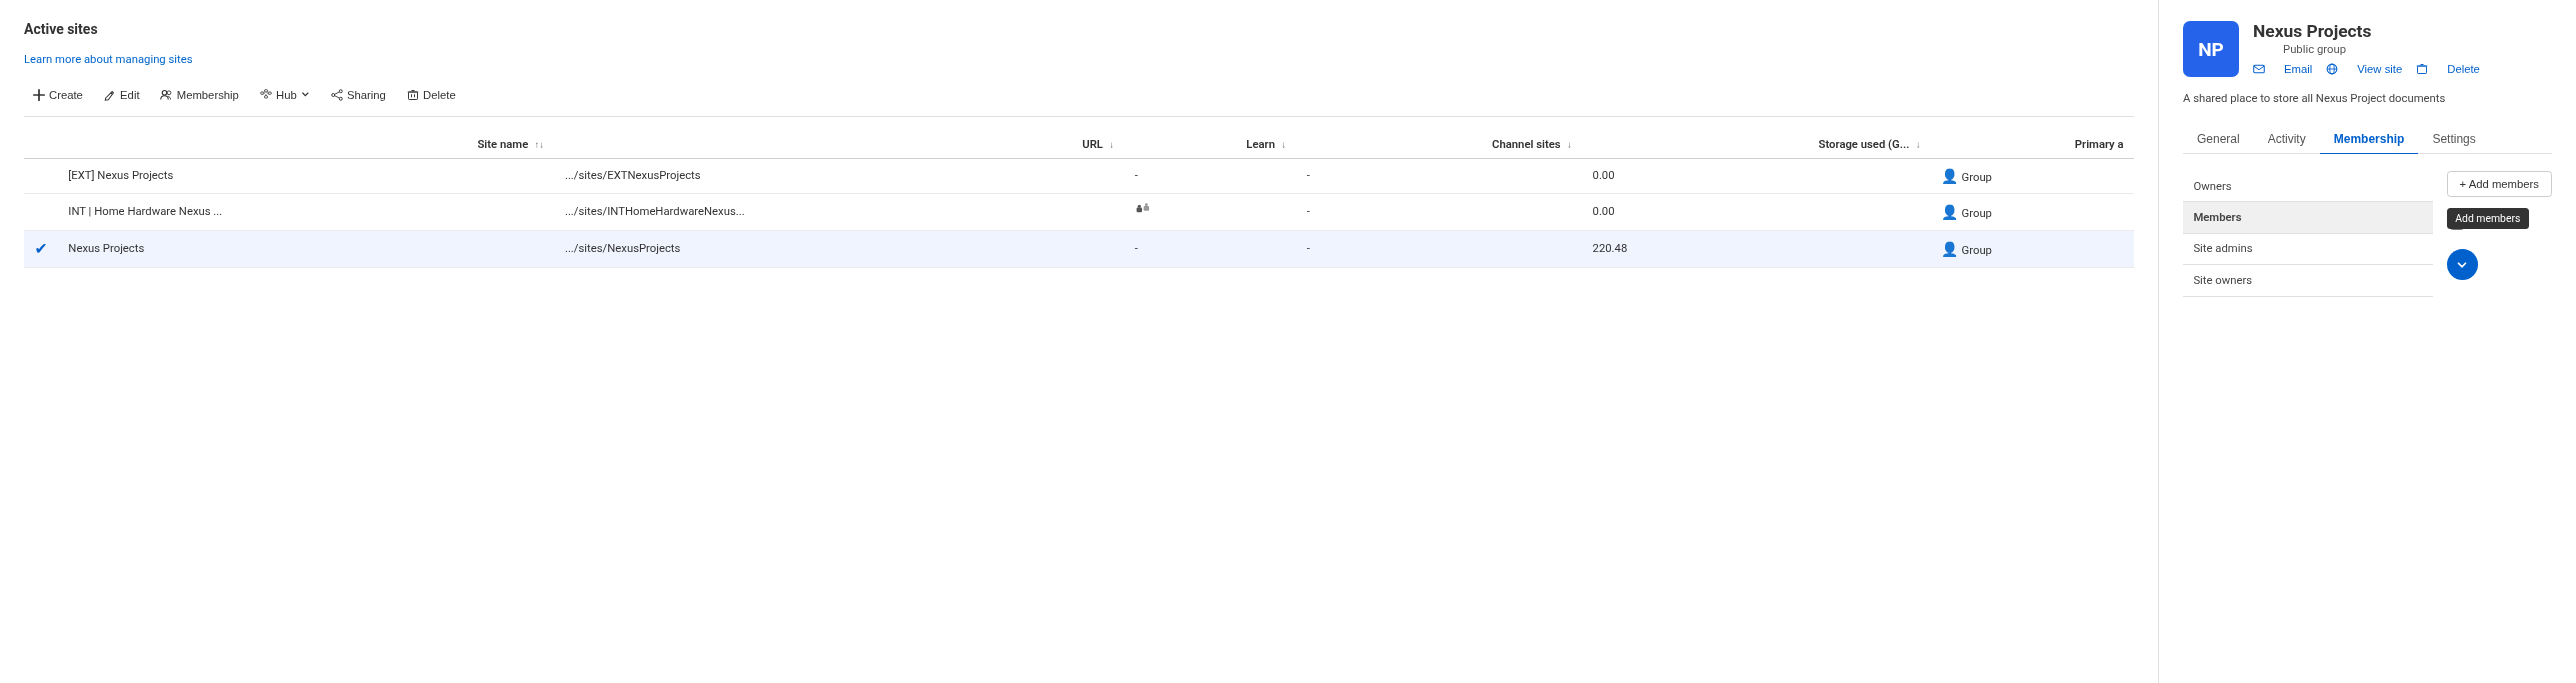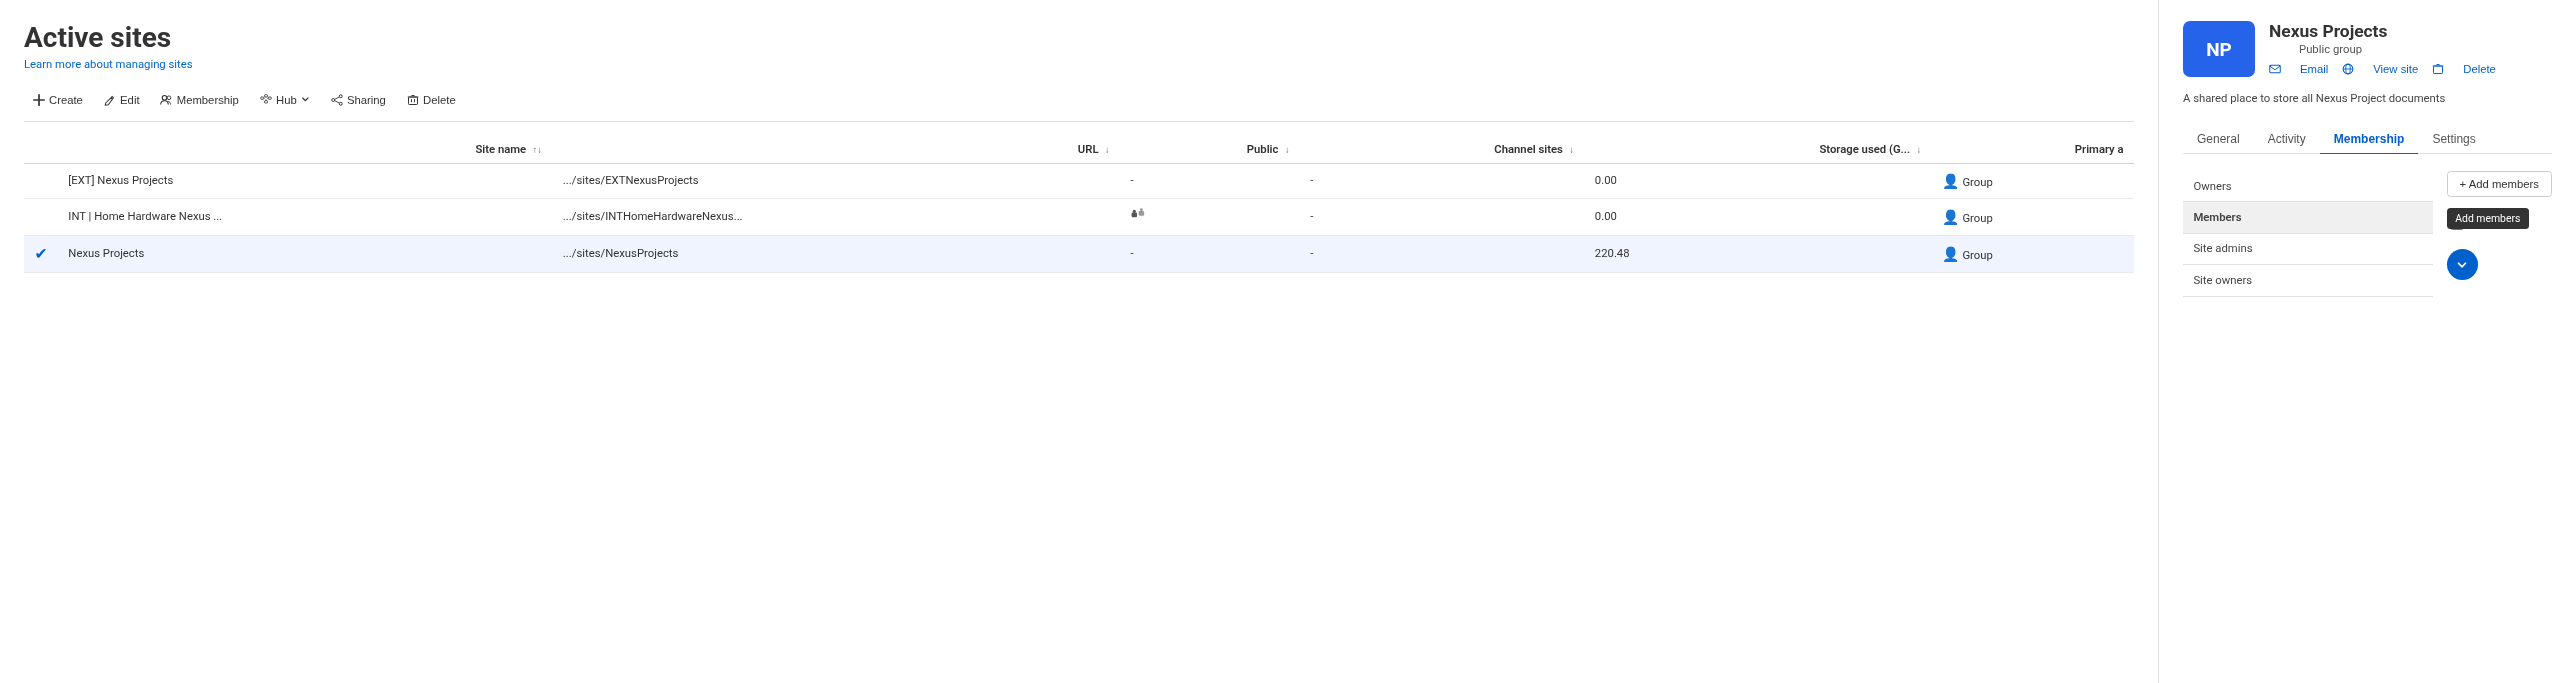--- a/index.html
+++ b/index.html
@@ -1,41 +1,41 @@
 <!DOCTYPE html>
 <html style="font-size:14px"><head>
   <meta charset="utf-8">
   <style>
     * { box-sizing: border-box; margin: 0; padding: 0; }
     body { font-family: -apple-system, BlinkMacSystemFont, 'Segoe UI', Roboto, sans-serif; font-size: 12px; color: #333; background: #fff; display: flex; height: 684px; overflow: hidden; }
 
     .left-panel { flex: 1; padding: 21px 24px; overflow: hidden; border-right: 0.9px solid #e0e0e0; }
 
-    .page-title { font-size: 28px; font-weight: 700; margin-bottom: 3px; }
+    .page-title { font-size: 14px; font-weight: 700; margin-bottom: 15px; }
     .page-desc { font-size: 11.3px; color: #444; margin-bottom: 1.7px; }
     .page-link { font-size: 11.3px; color: #0066cc; text-decoration: none; cursor: pointer; }
 
     .toolbar { display: flex; align-items: center; gap: 3.5px; margin: 17.4px 0 14px 0; border-bottom: 0.9px solid #e0e0e0; padding-bottom: 10.4px; }
     .toolbar-btn { display: flex; align-items: center; gap: 4.3px; padding: 5.2px 8.7px; border: none; background: none; cursor: pointer; font-size: 11.3px; color: #333; border-radius: 3.5px; }
     .toolbar-btn svg { flex-shrink: 0; }
 
     .table-wrapper { overflow-x: auto; }
     table { width: 100%; border-collapse: collapse; }
     thead th { text-align: right; font-size: 11.3px; font-weight: 600; color: #333; padding: 7px 10.4px; border-bottom: 0.9px solid #d0d0d0; white-space: nowrap; cursor: pointer; }
     thead th .sort-icon { margin-left: 3.5px; color: #666; font-size: 9.6px; }
     tbody td { padding: 8.7px 10.4px; font-size: 11.3px; color: #333; border-bottom: 0.9px solid #ebebeb; white-space: nowrap; }
     tbody tr.selected { background: #f0f4ff; }
     .check-cell { width: 31px; }
     .check-icon { color: #0060cc; font-size: 15.7px; }
     .person-icon { color: #666; font-size: 14px; }
 
     .right-panel { width: 417px; flex-shrink: 0; padding: 21px 24px; overflow-y: auto; }
 
     .org-header { display: flex; align-items: flex-start; gap: 14px; margin-bottom: 14px; }
-    .org-avatar { width: 72px; height: 56px; background: #2563eb; border-radius: 7px; display: flex; align-items: center; justify-content: center; color: white; font-size: 19px; font-weight: 700; flex-shrink: 0; }
+    .org-avatar { width: 56px; height: 56px; background: #2563eb; border-radius: 7px; display: flex; align-items: center; justify-content: center; color: white; font-size: 19px; font-weight: 700; flex-shrink: 0; }
     .org-info { flex: 1; }
     .org-name { font-size: 17.4px; font-weight: 700; margin-bottom: 1.7px; }
     .org-type { font-size: 11.3px; color: #555; margin-bottom: 7px; margin-left: 30px; }
     .org-actions { display: flex; align-items: center; gap: 14px; }
     .org-action-btn { display: flex; align-items: center; gap: 19px; font-size: 11.3px; color: #0060cc; background: none; border: none; cursor: pointer; }
 
     .org-desc { font-size: 11.3px; color: #444; margin-bottom: 17.4px; line-height: 1.5; }
 
     .panel-tabs { display: flex; gap: 0; border-bottom: 1.7px solid #e0e0e0; margin-bottom: 17.4px; }
     .panel-tab { padding: 7px 14px; font-size: 12px; color: #555; cursor: pointer; border: none; background: none; border-bottom: 1.7px solid transparent; margin-bottom: -1.7px; }
@@ -129,21 +129,21 @@
           <th class="check-cell"></th>
           <th>
             <span>Site name</span>
             <span class="sort-icon">↑↓</span>
           </th>
           <th>
             <span>URL</span>
             <span class="sort-icon">↓</span>
           </th>
           <th>
-            <span>Public</span>
+            <span>Learn</span>
             <span class="sort-icon">↓</span>
           </th>
           <th>
             <span>Channel sites</span>
             <span class="sort-icon">↓</span>
           </th>
           <th>
             <span>Storage used (G...</span>
             <span class="sort-icon">↓</span>
           </th>

